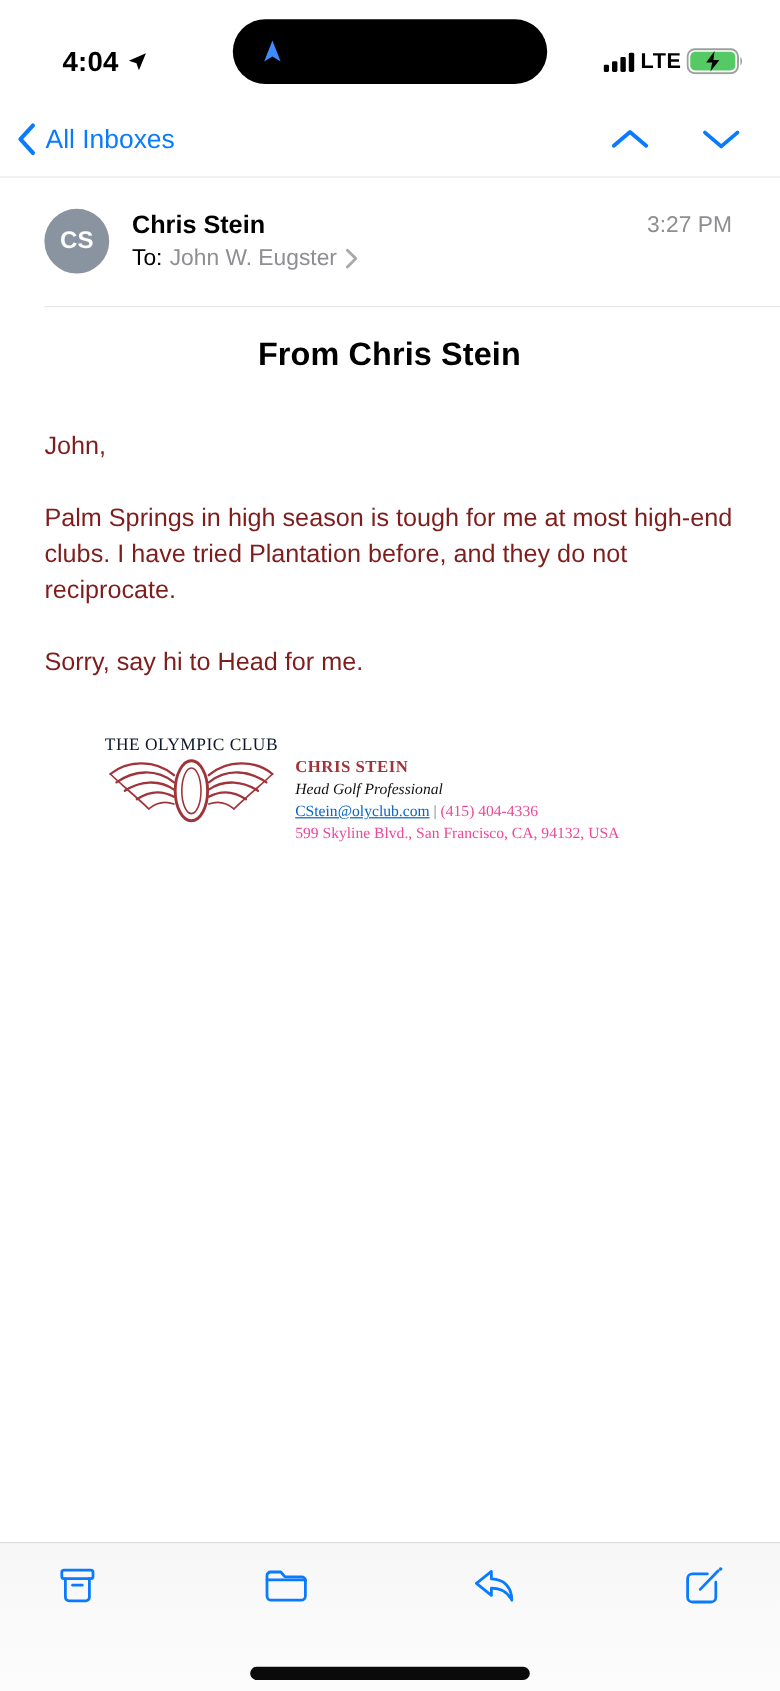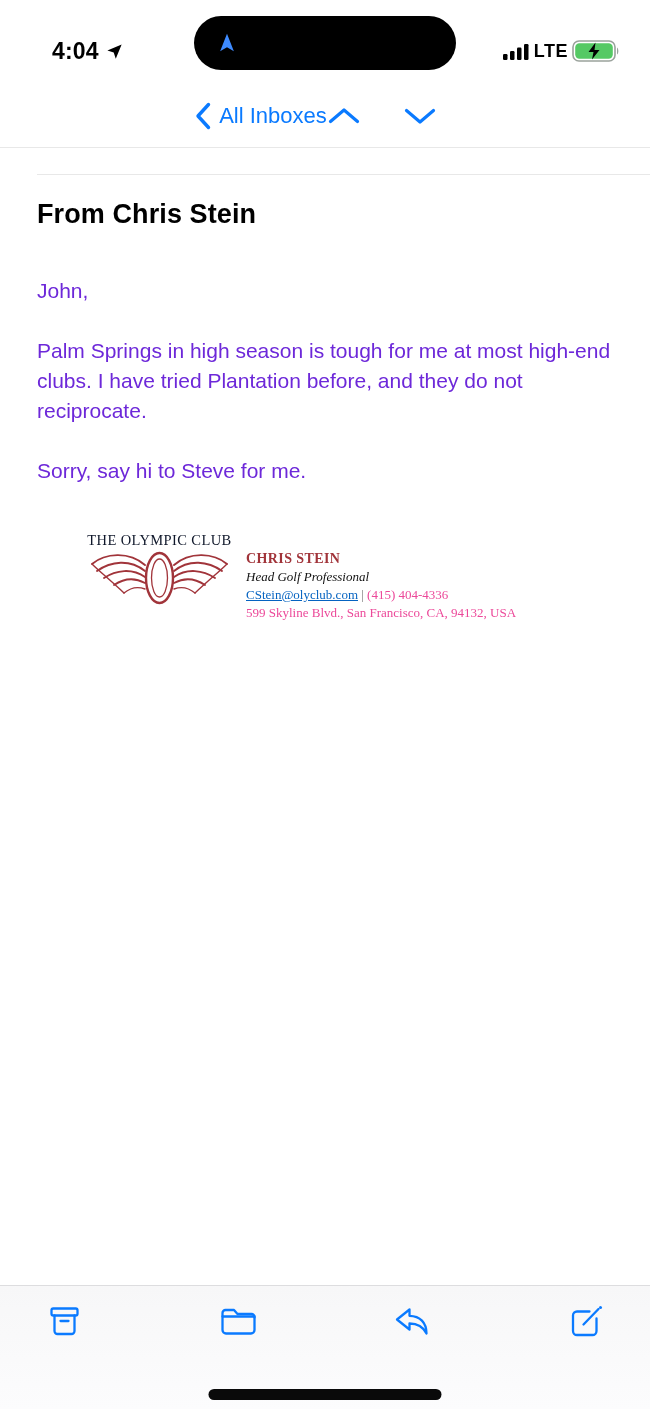--- a/index.html
+++ b/index.html
@@ -39,21 +39,21 @@
     padding-left: 22px;
   }
   .status-right { display: flex; align-items: flex-end; gap: 4px; }
   .lte-label { font-size: 18px; font-weight: 600; color: #000; letter-spacing: 0.5px; }
 
   
   .nav-bar {
     height: 58px;
     display: flex;
     align-items: center;
-    justify-content: center;
+    justify-content: space-between;
     padding: 0 20px 6px 14px;
     border-bottom: 1px solid #e8e8e8;
   }
   .back-button { display: flex; align-items: center; gap: 8px; cursor: pointer; }
   .back-label { font-size: 22px; color: #0a7aff; }
   .nav-arrows { display: flex; align-items: center; gap: 42px; padding-right: 12px; }
   .nav-arrow-btn { display: flex; align-items: center; justify-content: center; }
 
   
   .email-header {
@@ -77,22 +77,22 @@
   .header-mid { flex: 1; padding-left: 19px; }
   .sender-name { font-size: 21px; font-weight: 700; color: #000; line-height: 28px; }
   .to-line { font-size: 19px; line-height: 27px; display: flex; align-items: center; gap: 6px; }
   .to-label { color: #000; }
   .recipient { color: #8e8e93; }
   .header-time { font-size: 19px; color: #8e8e93; padding-top: 3px; }
   .header-divider { border-bottom: 1px solid #e8e8e8; margin: 26px 0 0 37px; }
 
   
   .email-content { padding: 24px 38px 0 37px; }
-  .body-heading { font-size: 27px; font-weight: 700; color: #000; margin-bottom: 46px; letter-spacing: 0.1px; }
-  .body-para { font-size: 21px; line-height: 30px; color: #6d28d9; margin-bottom: 30px; }
+  .body-heading { font-size: 27px; font-weight: 700; color: #000; margin-bottom: 46px; letter-spacing: 0.1px; text-align: center; }
+  .body-para { font-size: 21px; line-height: 30px; color: #7f1d1d; margin-bottom: 30px; }
 
   
   .signature {
     display: flex;
     margin: 46px 0 0 50px;
     font-family: "Liberation Serif", serif;
   }
   .logo-block { width: 145px; flex-shrink: 0; text-align: center; }
   .logo-text {
     color: #0f172a;
@@ -192,27 +192,43 @@
           </svg>
       </span>
       <span class="nav-arrow-btn">
         <svg width="34" height="20" viewBox="0 0 34 20">
             <path d="M3.5 4.5 L17 16 L30.5 4.5" fill="none" stroke="#0a7aff" stroke-width="3.2" stroke-linecap="round" stroke-linejoin="round"></path>
           </svg>
       </span>
     </div>
   </div>
 
+  <div class="email-header">
+    <div class="avatar">CS</div>
+    <div class="header-mid">
+      <div class="sender-name">Chris Stein</div>
+      <div class="to-line">
+        <span class="to-label">To:</span>
+        <span class="recipient">John W. Eugster</span>
+        <span>
+          <svg width="12" height="19" viewBox="0 0 12 19">
+              <path d="M2.5 2.5 L9.5 9.5 L2.5 16.5" fill="none" stroke="#a9a9ae" stroke-width="2.4" stroke-linecap="round" stroke-linejoin="round"></path>
+            </svg>
+        </span>
+      </div>
+    </div>
+    <div class="header-time">3:27 PM</div>
+  </div>
   <div class="header-divider"></div>
 
   <div class="email-content">
     <div class="body-heading">From Chris Stein</div>
     <p class="body-para">John,</p>
     <p class="body-para">Palm Springs in high season is tough for me at most high-end clubs. I have tried Plantation before, and they do not reciprocate.</p>
-    <p class="body-para">Sorry, say hi to Steve for me.</p>
+    <p class="body-para">Sorry, say hi to Head for me.</p>
 
     <div class="signature">
       <div class="logo-block">
         <div class="logo-text">THE OLYMPIC CLUB</div>
         <span>
           <svg width="145" height="62" viewBox="0 0 145 62">
             <g fill="none" stroke="#a1343a" stroke-width="1.9" stroke-linecap="round">
               <ellipse cx="72.5" cy="29" rx="13.5" ry="25" stroke-width="2.4"></ellipse>
               <ellipse cx="72.5" cy="29" rx="8" ry="19" stroke-width="1.3"></ellipse>
 

